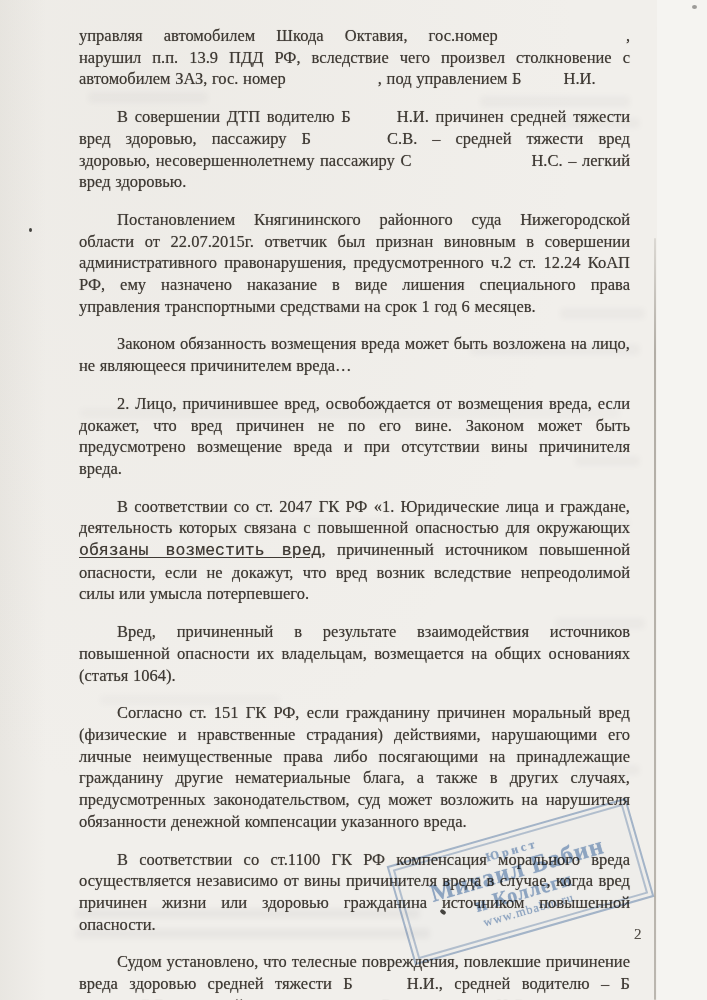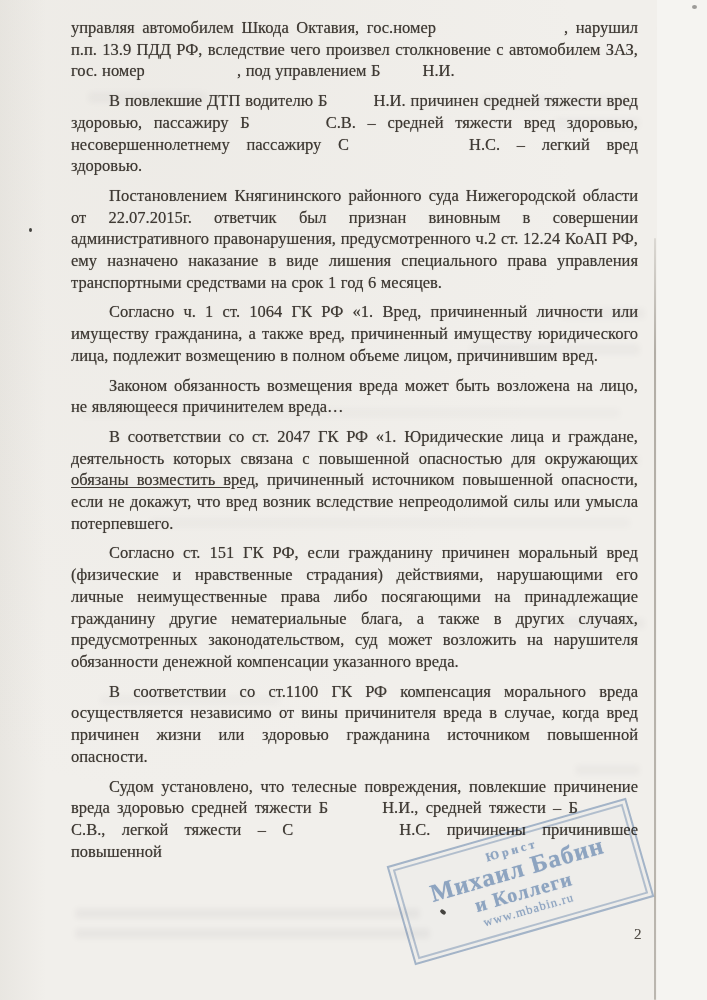--- a/index.html
+++ b/index.html
@@ -25,24 +25,24 @@
     background:linear-gradient(180deg, rgba(120,113,102,0.18), rgba(120,113,102,0.52) 15%, rgba(120,113,102,0.45));
     border-radius:1px;
   }
   .content{
     position:absolute;left:63px;top:9px;width:583px;
     font-size:16.5px;line-height:21.7px;
     color:#3f3a34;text-align:justify;
     text-shadow:0 0 0.7px rgba(63,58,52,0.65);
     word-spacing:0.5px;
   }
-  .content p{margin:8px;}
+  .content p{margin:16px;}
   .content p.ind{text-indent:38px;}
   .gap{display:inline-block;height:2px;}
-  .und{text-decoration:underline;text-underline-offset:2px;}
+  .und{text-decoration:underline;text-underline-offset:2px;font-family:Liberation Mono, monospace;}
   .ghost{
     position:absolute;border-radius:4px;
     background:rgba(118,115,122,0.55);
     opacity:0.09;filter:blur(2.5px);
   }
   .dot{position:absolute;border-radius:50%;background:rgba(38,36,33,0.85);}
   .stamp{
     position:absolute;left:396px;top:830px;width:249px;height:103px;
     transform:rotate(-16deg);
     border:2px solid rgba(134,160,197,0.75);
@@ -82,28 +82,29 @@
   <div class="ghost" style="left:150px;top:518px;width:480px;height:10px;opacity:0.06;"></div>
   <div class="ghost" style="left:555px;top:618px;width:90px;height:11px;"></div>
   <div class="ghost" style="left:100px;top:695px;width:180px;height:10px;opacity:0.06;"></div>
   <div class="ghost" style="left:575px;top:765px;width:65px;height:10px;"></div>
   <div class="ghost" style="left:75px;top:908px;width:345px;height:11px;opacity:0.12;"></div>
   <div class="ghost" style="left:75px;top:928px;width:355px;height:11px;opacity:0.12;"></div>
   <div class="ghost" style="left:660px;top:24px;width:25px;height:9px;opacity:0.12;"></div>
 
   <div class="content">
       <p class=""><span>управляя автомобилем Шкода Октавия, гос.номер</span><span class="gap" style="width: 128px;"></span><span>, нарушил п.п. 13.9 ПДД РФ, вследствие чего произвел столкновение с автомобилем ЗАЗ, гос. номер</span><span class="gap" style="width: 92px;"></span><span>, под управлением Б</span><span class="gap" style="width: 42px;"></span><span>Н.И.</span></p>
-      <p class="ind"><span>В повлекшие ДТП водителю Б</span><span class="gap" style="width: 46px;"></span><span>Н.И. причинен средней тяжести вред здоровью, пассажиру Б</span><span class="gap" style="width: 76px;"></span><span>С.В. – средней тяжести вред здоровью, несовершеннолетнему пассажиру С</span><span class="gap" style="width: 120px;"></span><span>Н.С. – легкий вред здоровью.</span></p>
+      <p class="ind"><span>В совершении ДТП водителю Б</span><span class="gap" style="width: 46px;"></span><span>Н.И. причинен средней тяжести вред здоровью, пассажиру Б</span><span class="gap" style="width: 76px;"></span><span>С.В. – средней тяжести вред здоровью, несовершеннолетнему пассажиру С</span><span class="gap" style="width: 120px;"></span><span>Н.С. – легкий вред здоровью.</span></p>
       <p class="ind"><span>Постановлением Княгининского районного суда Нижегородской области от 22.07.2015г. ответчик был признан виновным в совершении административного правонарушения, предусмотренного ч.2 ст. 12.24 КоАП РФ, ему назначено наказание в виде лишения специального права управления транспортными средствами на срок 1 год 6 месяцев.</span></p>
-      <p class="ind"><span>Согласно ч. 1 ст. 1064 ГК РФ «1. Вред, причиненный личности или имуществу гражданина, а также вред, причиненный имуществу юридического лица, подлежит возмещению в полном объеме лицом, причинившим вред.</span></p>
       <p class="ind"><span>Законом обязанность возмещения вреда может быть возложена на лицо, не являющееся причинителем вреда…</span></p>
+      <p class="ind"><span>2. Лицо, причинившее вред, освобождается от возмещения вреда, если докажет, что вред причинен не по его вине. Законом может быть предусмотрено возмещение вреда и при отсутствии вины причинителя вреда.</span></p>
       <p class="ind"><span>В соответствии со ст. 2047 ГК РФ «1. Юридические лица и граждане, деятельность которых связана с повышенной опасностью для окружающих </span><span class="und">обязаны возместить вред</span><span>, причиненный источником повышенной опасности, если не докажут, что вред возник вследствие непреодолимой силы или умысла потерпевшего.</span></p>
+      <p class="ind"><span>Вред, причиненный в результате взаимодействия источников повышенной опасности их владельцам, возмещается на общих основаниях (статья 1064).</span></p>
       <p class="ind"><span>Согласно ст. 151 ГК РФ, если гражданину причинен моральный вред (физические и нравственные страдания) действиями, нарушающими его личные неимущественные права либо посягающими на принадлежащие гражданину другие нематериальные блага, а также в других случаях, предусмотренных законодательством, суд может возложить на нарушителя обязанности денежной компенсации указанного вреда.</span></p>
       <p class="ind"><span>В соответствии со ст.1100 ГК РФ компенсация морального вреда осуществляется  независимо от вины причинителя вреда в случае, когда  вред причинен жизни или здоровью  гражданина  источником повышенной опасности.</span></p>
-      <p class="ind"><span>Судом установлено, что телесные повреждения, повлекшие причинение вреда здоровью средней тяжести Б</span><span class="gap" style="width: 54px;"></span><span>Н.И., средней тяжести – Б</span><span class="gap" style="width: 60px;"></span><span>С.В., легкой тяжести – С</span><span class="gap" style="width: 106px;"></span><span>Н.С. причинены причинившее повышенной</span></p>
+      <p class="ind"><span>Судом установлено, что телесные повреждения, повлекшие причинение вреда здоровью средней тяжести Б</span><span class="gap" style="width: 54px;"></span><span>Н.И., средней водителю – Б</span><span class="gap" style="width: 60px;"></span><span>С.В., легкой тяжести – С</span><span class="gap" style="width: 106px;"></span><span>Н.С. причинены причинившее повышенной</span></p>
     </div>
 
   <div class="stamp">
     <div class="stamp-inner">
       <div class="s1">Юрист</div>
       <div class="s2">Михаил Бабин</div>
       <div class="s3">и Коллеги</div>
       <div class="s4">www.mbabin.ru</div>
     </div>
   </div>

